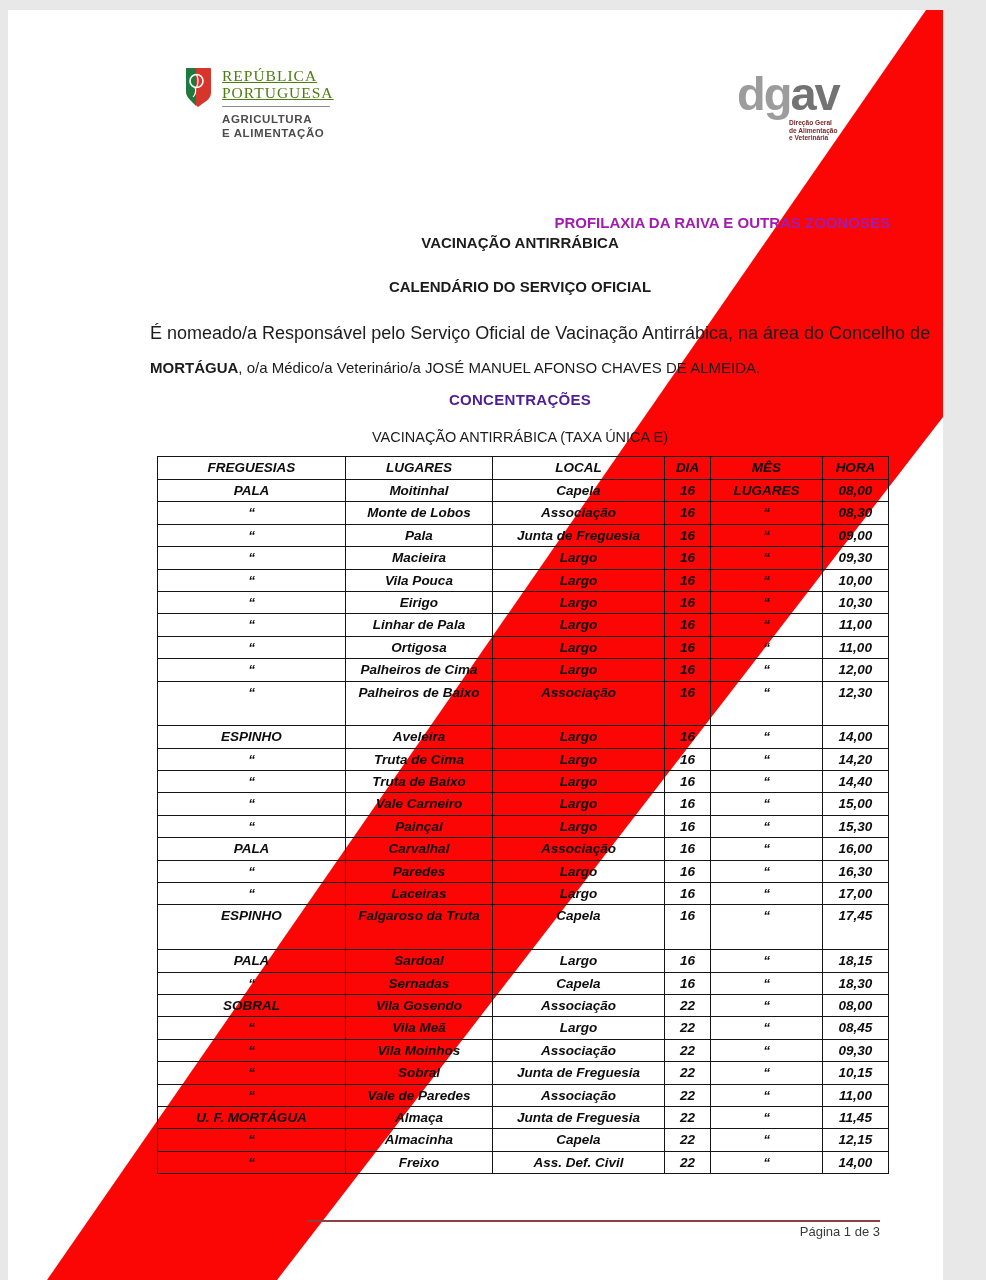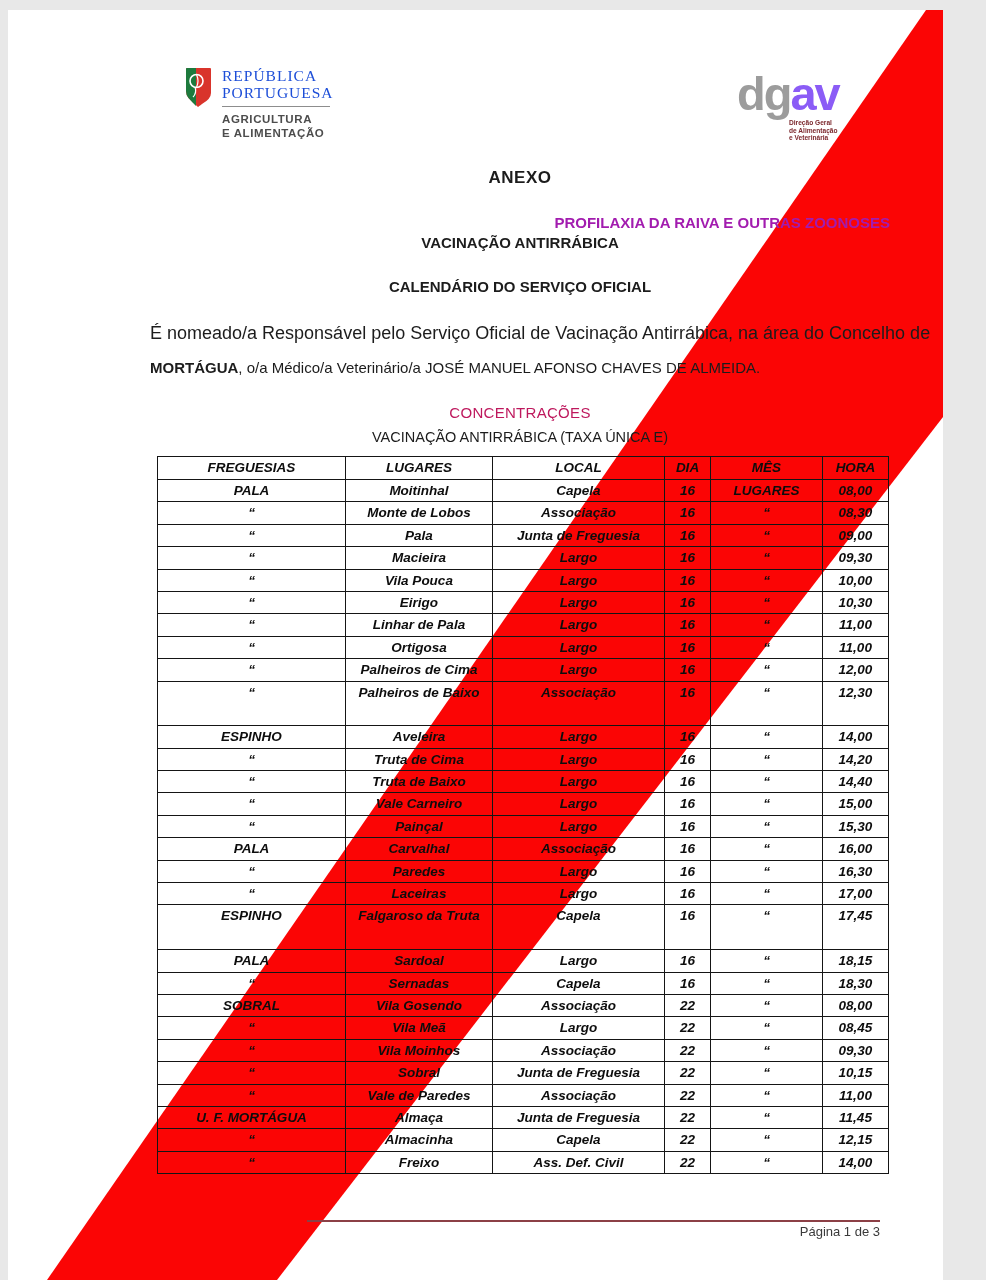--- a/index.html
+++ b/index.html
@@ -22,42 +22,42 @@
     z-index:1;
   }
   .content{position:absolute;left:0;top:0;width:100%;height:100%;z-index:2;}
 
   
   .gov-logo{position:absolute;left:177px;top:57px;display:flex;}
   .gov-flag{width:27px;height:41px;}
   .gov-text{margin-left:10px;color:#4a4a4a;}
   .gov-title{
     font-family:"Liberation Serif", serif;
-    font-size:15.5px;line-height:17px;letter-spacing:1px;color:#1d4ed8;
+    font-size:15.5px;line-height:17px;letter-spacing:1px;color:#4d7c0f;text-decoration:underline;
   }
   .gov-divider{border:none;border-top:1.5px solid #8d8d8d;margin:5px 0 6px 0;width:108px;}
   .gov-ministry{font-size:11.5px;font-weight:bold;line-height:13.5px;letter-spacing:.6px;color:#4d4d4d;}
 
   
   .dgav{position:absolute;left:729px;top:60px;line-height:1;}
   .dgav-word{font-weight:bold;font-size:47px;letter-spacing:-2px;}
   .dgav-dg{color:#9c9c9c;}
-  .dgav-av{color:#8b5cf6;}
+  .dgav-av{color:#737373;}
   .dgav-sub{margin-top:2px;margin-left:52px;font-size:6.6px;font-weight:bold;color:#7c282d;line-height:7.6px;}
 
   
   .content-col{position:absolute;left:142px;width:740px;}
   .t-center{text-align:center;}
   .anexo{top:158px;font-size:17px;font-weight:bold;color:#1c1c1c;letter-spacing:.5px;}
   .sub1{top:204px;font-size:15px;font-weight:bold;color:#a21caf;text-align:right;}
   .sub2{top:224px;font-size:15px;font-weight:bold;color:#1c1c1c;}
   .sub3{top:268px;font-size:15px;font-weight:bold;color:#1c1c1c;}
   .para1{top:313px;font-size:18px;color:#1c1c1c;white-space:nowrap;}
   .para2{top:349px;font-size:15px;color:#1c1c1c;white-space:nowrap;}
-  .concent{top:381px;font-size:15px;font-weight:normal;color:#be185d;letter-spacing:.3px;margin-top:13px;}
+  .concent{top:381px;font-size:15px;font-weight:bold;color:#4c1d95;letter-spacing:.3px;}
   .caption{top:419px;font-size:14.5px;color:#1c1c1c;}
 
   
   table.schedule{
     position:absolute;left:149px;top:446px;width:731px;
     border-collapse:collapse;table-layout:fixed;
     background:transparent;
     font-style:italic;
   }
   table.schedule th,table.schedule td{
@@ -109,21 +109,20 @@
       <div class="dgav-word">
         <span class="dgav-dg">dg</span><span class="dgav-av">av</span>
       </div>
       <div class="dgav-sub">
         <div>Direção Geral</div>
         <div>de Alimentação</div>
         <div>e Veterinária</div>
       </div>
     </div>
 
-    <div class="content-col t-center anexo">ANEXO</div>
     <div class="content-col t-center sub1">PROFILAXIA DA RAIVA E OUTRAS ZOONOSES</div>
     <div class="content-col t-center sub2">VACINAÇÃO ANTIRRÁBICA</div>
     <div class="content-col t-center sub3">CALENDÁRIO DO SERVIÇO OFICIAL</div>
 
     <div class="content-col para1">É nomeado/a Responsável pelo Serviço Oficial de Vacinação Antirrábica, na área do Concelho de</div>
     <div class="content-col para2"><b>MORTÁGUA</b><span>, o/a Médico/a Veterinário/a JOSÉ MANUEL AFONSO CHAVES DE ALMEIDA.</span></div>
 
     <div class="content-col t-center concent">CONCENTRAÇÕES</div>
     <div class="content-col t-center caption">VACINAÇÃO ANTIRRÁBICA (TAXA ÚNICA E)</div>
 

